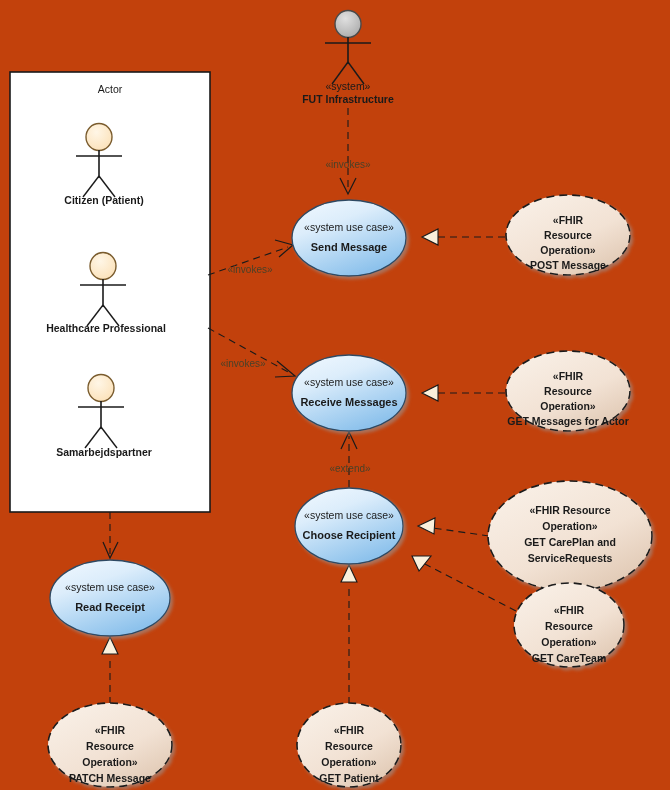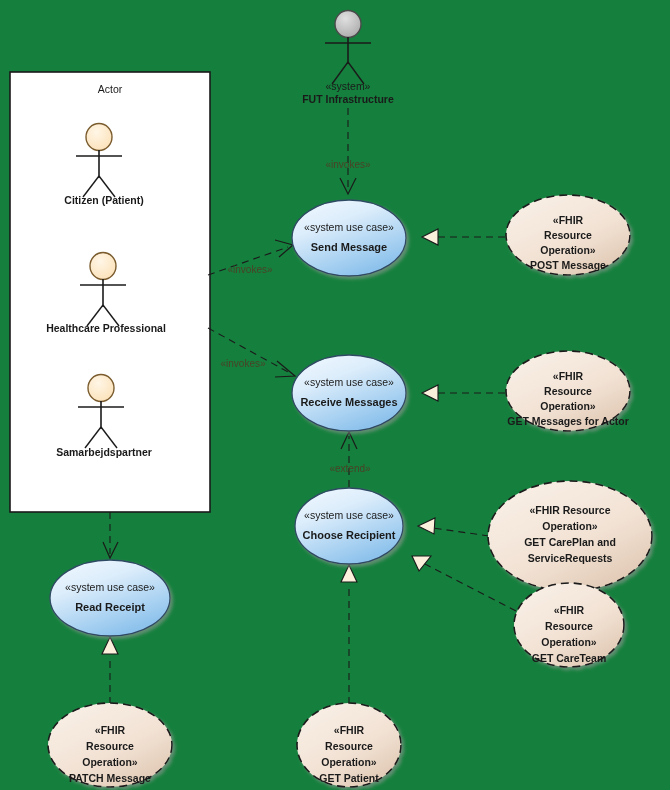--- a/index.html
+++ b/index.html
@@ -7,21 +7,21 @@
     padding: 0;
     background: #ffffff;
   }
   body {
     font-family: "Liberation Sans", sans-serif;
   }
   #diagram-root {
     position: relative;
     width: 670px;
     height: 790px;
-    background: #15803d;
+    background: #c2410c;
     overflow: hidden;
   }
   #diagram-svg {
     position: absolute;
     left: 0;
     top: 0;
     width: 670px;
     height: 790px;
   }
   .uml-text {

